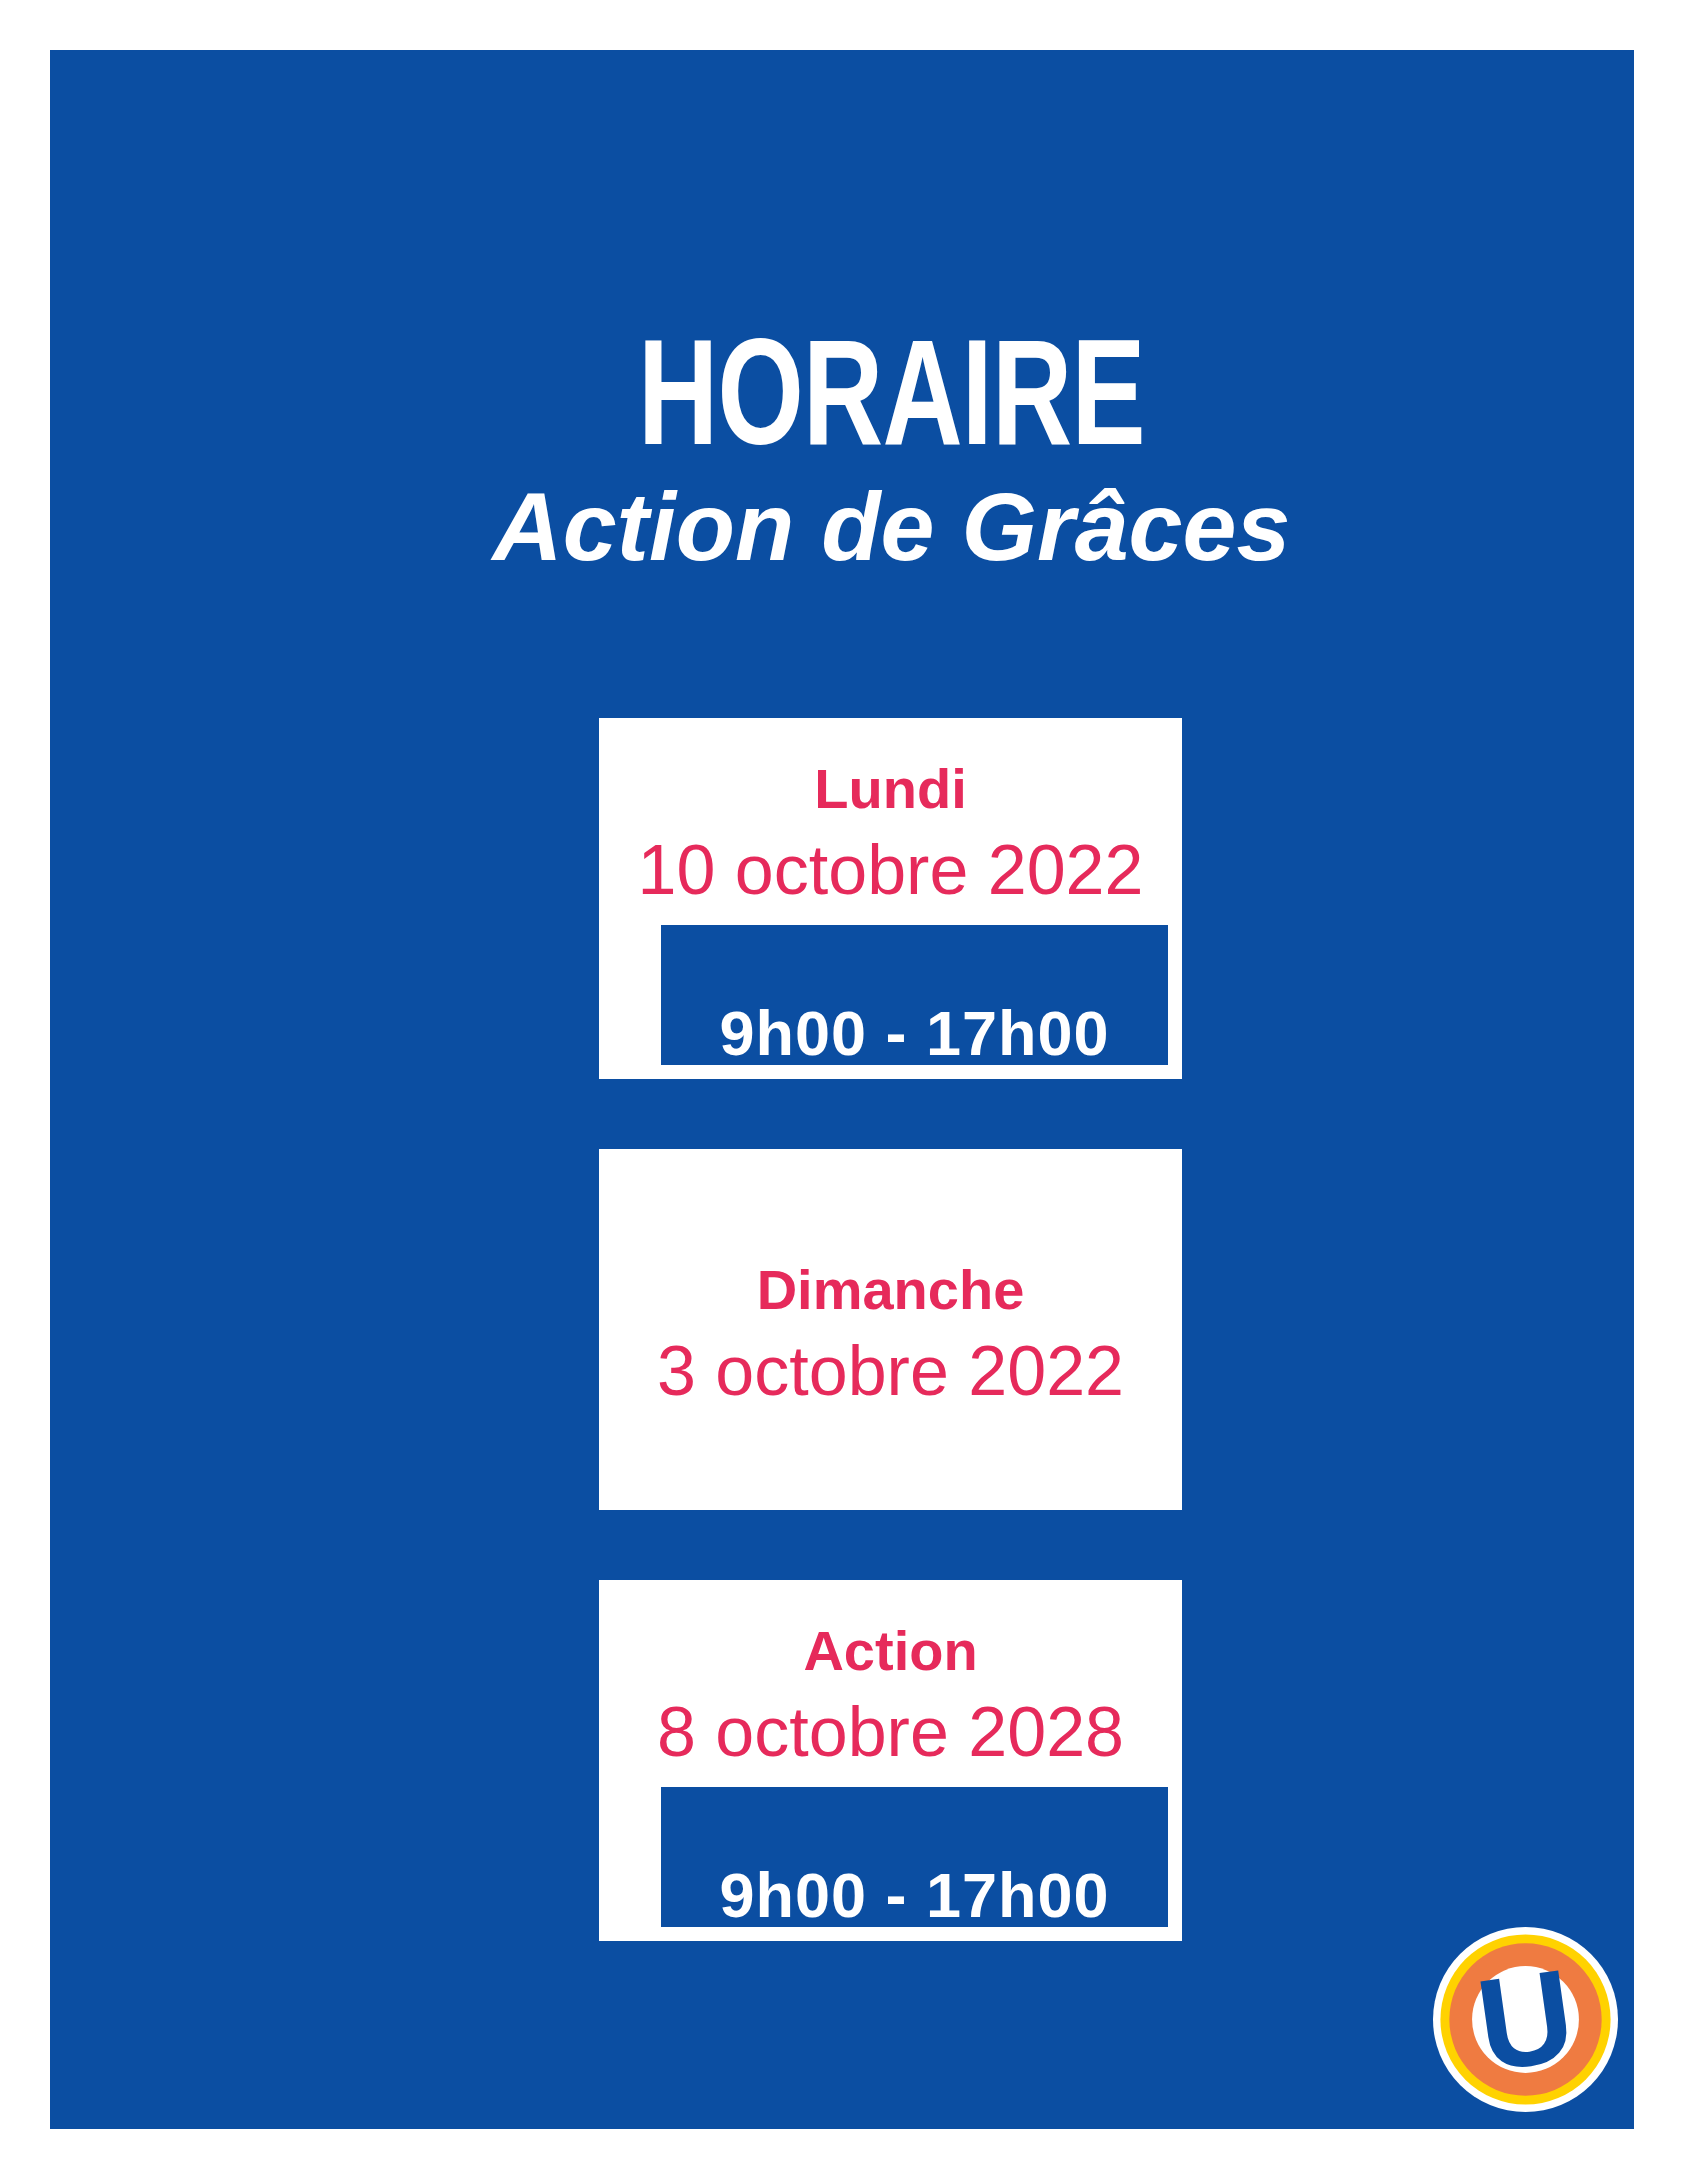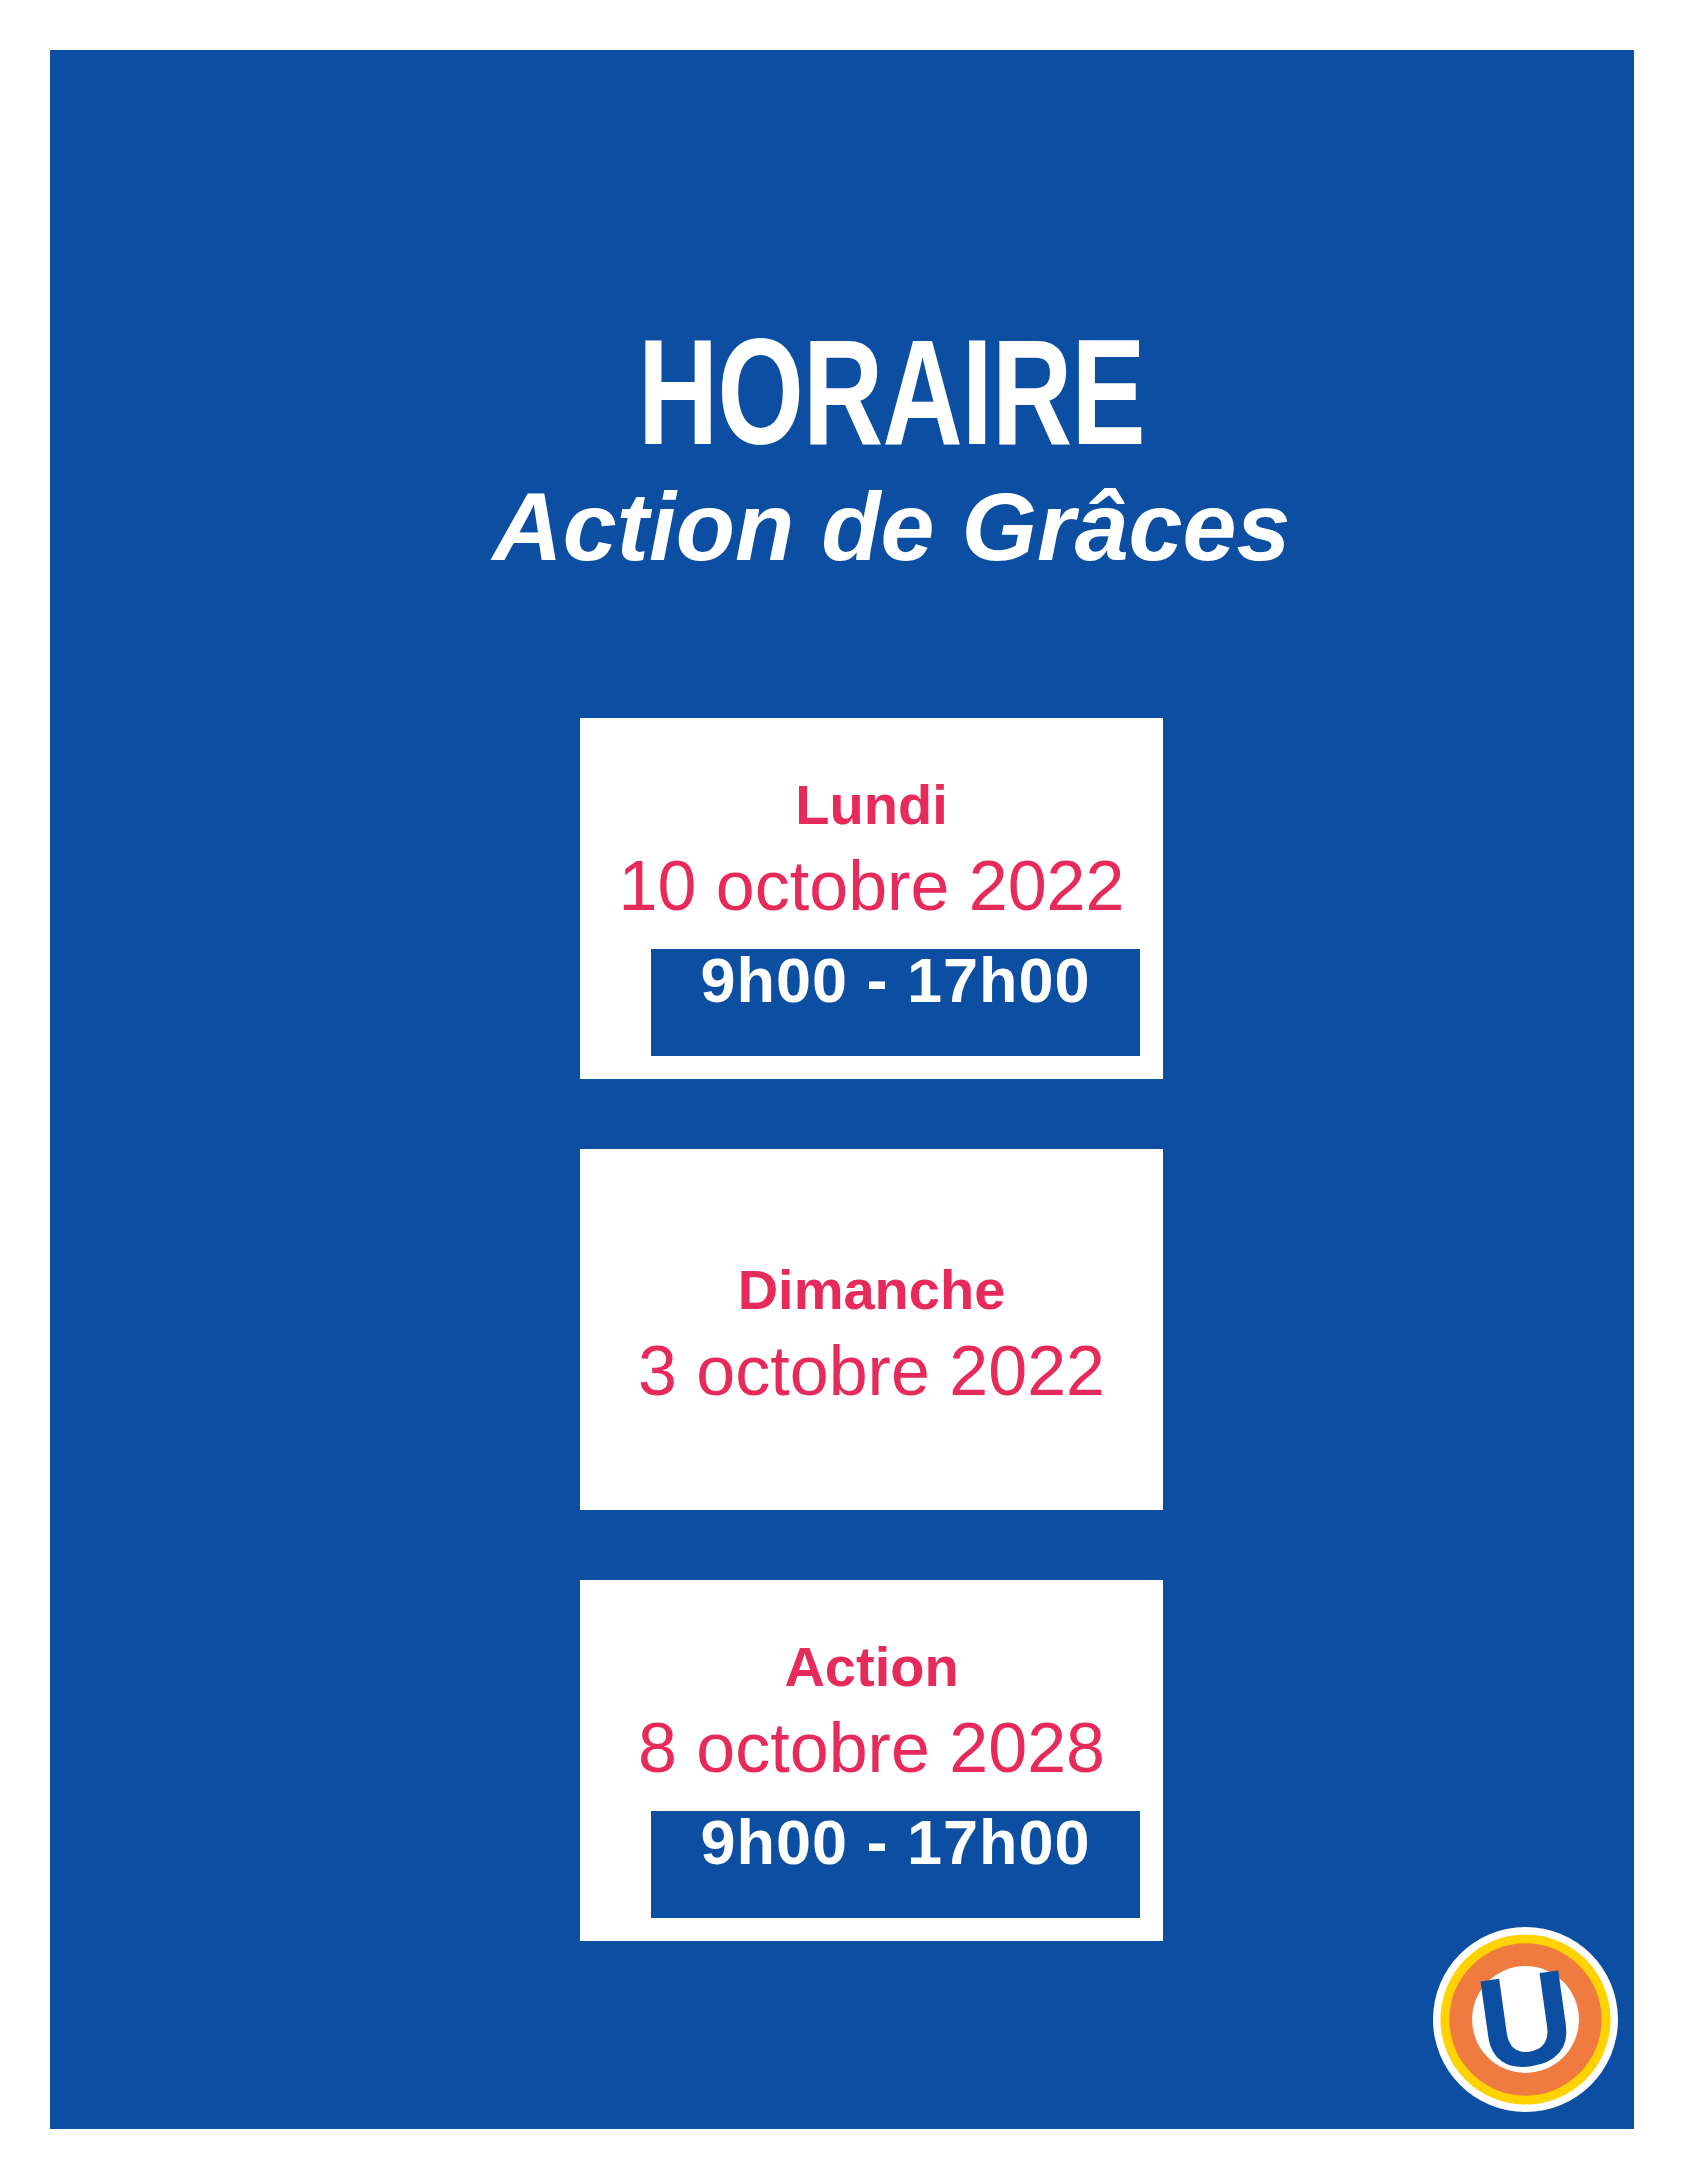--- a/index.html
+++ b/index.html
@@ -47,25 +47,25 @@
     text-align:center;
     color:var(--white);
     font-size:97px;
     font-weight:bold;
     font-style:italic;
     line-height:1;
     white-space:nowrap;
   }
   .card{
     position:absolute;
-    left:530px;
+    left:549px;
     width:583px;height:361px;
     background:var(--white);
     box-sizing:border-box;
-    padding:23px;
+    padding:14px;
     display:flex;
     flex-direction:column;
   }
   .card-1{top:668px;}
   .card-2{top:1099px;}
   .card-3{top:1530px;}
   .card-top{
     flex:1;
     display:flex;
     flex-direction:column;
@@ -82,24 +82,24 @@
     white-space:nowrap;
   }
   .date{
     color:var(--pink);
     font-size:70px;
     font-weight:normal;
     line-height:1;
     white-space:nowrap;
   }
   .bar{
-    height:107px;
+    height:140px;
     background:var(--blue);
     display:flex;
-    align-items:flex-start;
+    align-items:flex-end;
     justify-content:center;
     margin-left:48px;
   }
   .hours{
     color:var(--white);
     font-size:63px;
     font-weight:bold;
     letter-spacing:1px;
     line-height:1;
     white-space:nowrap;

